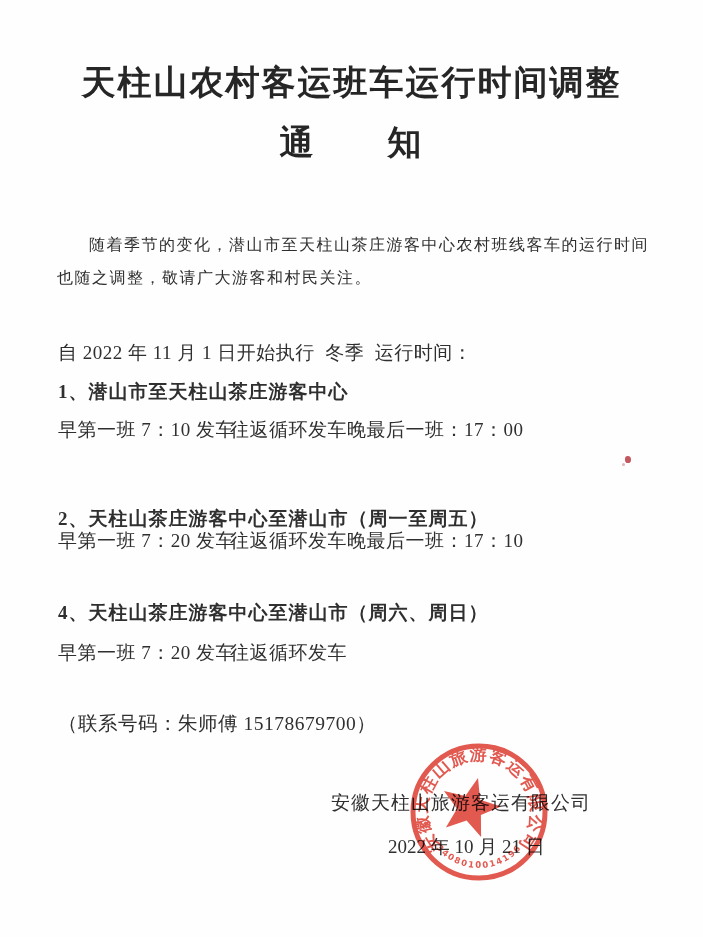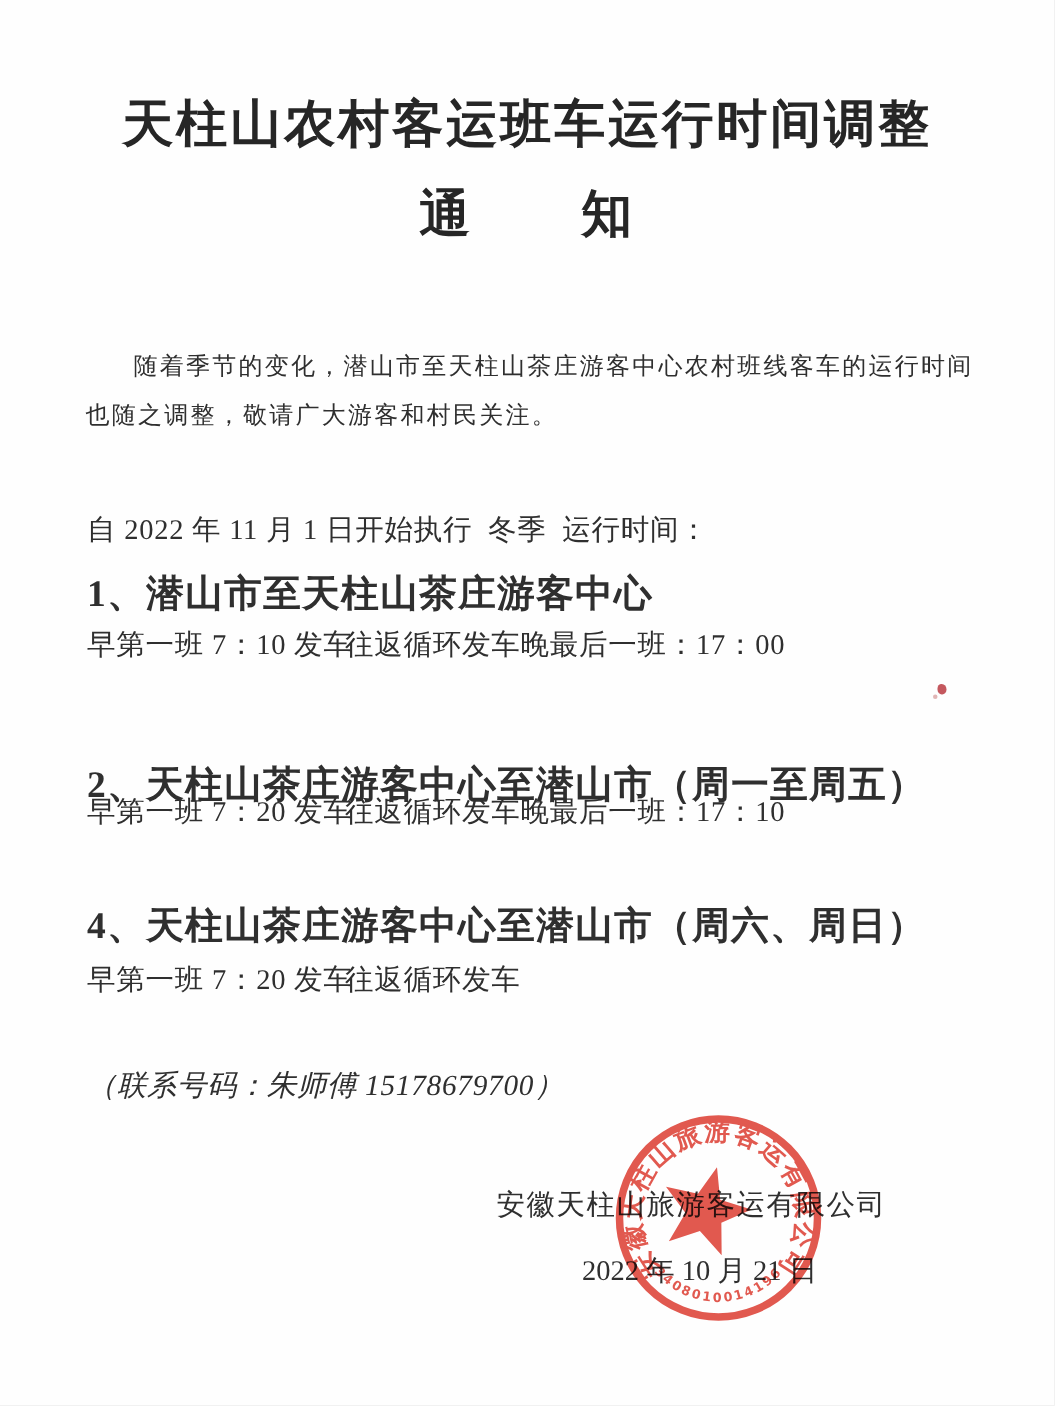--- a/index.html
+++ b/index.html
@@ -33,33 +33,33 @@
   }
   .intro {
     top: 228px; left: 57px; width: 592px;
     font-size: 16px; line-height: 33px;
     text-indent: 2em;
     letter-spacing: 1.5px;
     text-align: justify;
   }
   .bodyline { font-size: 19px; letter-spacing: 0.5px; white-space: pre; }
   .effective { top: 340px; left: 58px; }
-  .heading { font-weight: bold; font-size: 25px; letter-spacing: 1px; white-space: pre; text-align: right; }
+  .heading { font-weight: bold; font-size: 19px; letter-spacing: 1px; white-space: pre; text-align: right; }
   .h1 { top: 379px; left: 58px; }
   .h2 { top: 487px; left: 58px; margin-top: 19px; }
   .h3 { top: 600px; left: 58px; }
   .sched { position: absolute; left: 58px; width: 600px; height: 26px; }
   .sched .seg { position: absolute; top: 0; font-size: 19px; letter-spacing: 0.5px; white-space: pre; }
   .sched .seg1 { left: 0; }
   .sched .seg2 { left: 172px; }
   .sched .seg3 { left: 289px; }
   .sc1 { top: 417px; }
   .sc2 { top: 528px; }
   .sc3 { top: 640px; }
-  .contact { top: 710px; left: 58px; font-size: 19.5px; font-style: italic; }
+  .contact { top: 710px; left: 58px; font-size: 19.5px; }
   .company { top: 790px; left: 331px; font-size: 19px; letter-spacing: 1px; }
   .dateline { top: 834px; left: 388px; font-size: 19px; }
   .seal {
     top: 742px; left: 409px;
     width: 140px; height: 140px;
     opacity: 0.85;
     mix-blend-mode: multiply;
     pointer-events: none;
   }
   .speck {

